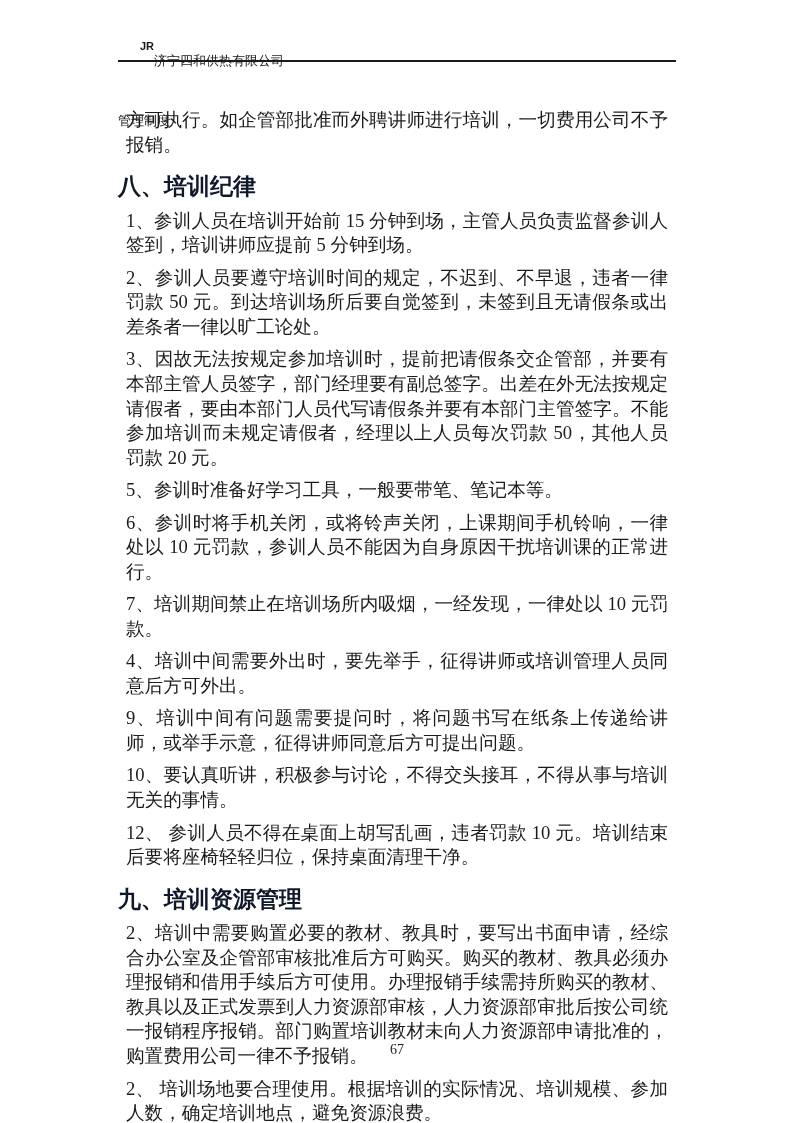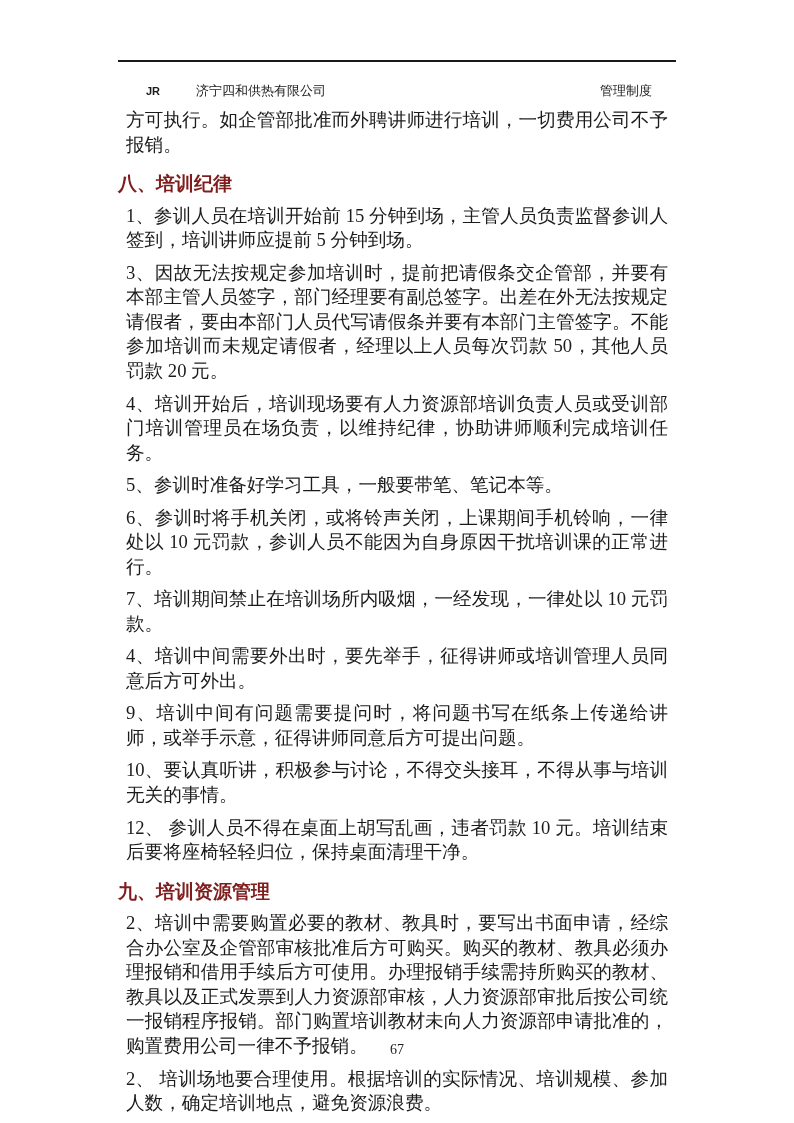--- a/index.html
+++ b/index.html
@@ -13,25 +13,26 @@
     height: 1123px;
     margin: 0 auto;
     background: #ffffff;
     overflow: hidden;
     font-family: "Liberation Serif", "DejaVu Serif", serif;
     color: #1b1b1b;
   }
   .header {
     position: absolute;
     top: 40px;
-    left: 124px;
+    left: 118px;
     width: 558px;
     display: flex;
     align-items: baseline;
     justify-content: space-between;
+    flex-direction: column;
   }
   .header-left {
     font-family: "Liberation Sans", "DejaVu Sans", sans-serif;
     font-size: 11px;
     font-weight: bold;
     flex: 0 0 auto;
     padding-left: 22px;
   }
   .header-center {
     font-size: 13px;
@@ -60,26 +61,26 @@
     width: 558px;
     font-size: 18.6px;
     line-height: 1.32;
     text-align: justify;
   }
   .content p {
     margin: 8px;
   }
   .sec-heading {
     font-family: "Liberation Sans", "DejaVu Sans", sans-serif;
-    font-size: 19px;
+    font-size: 23px;
     font-weight: bold;
     margin: 15px 0 2px 0;
     line-height: 1.25;
     text-align: left;
-    color: #7f1d1d;
+    color: #0f172a;
   }
   .footer {
     position: absolute;
     top: 1042px;
     left: 0;
     width: 100%;
     text-align: center;
     font-size: 14px;
     color: #222222;
   }
@@ -93,22 +94,22 @@
     <span class="header-left">JR</span>
     <span class="header-center">济宁四和供热有限公司</span>
     <span class="header-right">管理制度</span>
   </div>
   <div class="header-rule"></div>
 
   <div class="content">
     <p>方可执行。如企管部批准而外聘讲师进行培训，一切费用公司不予报销。</p>
     <h2 class="sec-heading">八、培训纪律</h2>
     <p>1、参训人员在培训开始前 15 分钟到场，主管人员负责监督参训人签到，培训讲师应提前 5 分钟到场。</p>
+    <p>2、参训人员要遵守培训时间的规定，不迟到、不早退，违者一律罚款 50 元。到达培训场所后要自觉签到，未签到且无请假条或出差条者一律以旷工论处。</p>
     <p>3、因故无法按规定参加培训时，提前把请假条交企管部，并要有本部主管人员签字，部门经理要有副总签字。出差在外无法按规定请假者，要由本部门人员代写请假条并要有本部门主管签字。不能参加培训而未规定请假者，经理以上人员每次罚款 50，其他人员罚款 20 元。</p>
-    <p>4、培训开始后，培训现场要有人力资源部培训负责人员或受训部门培训管理员在场负责，以维持纪律，协助讲师顺利完成培训任务。</p>
     <p>5、参训时准备好学习工具，一般要带笔、笔记本等。</p>
     <p>6、参训时将手机关闭，或将铃声关闭，上课期间手机铃响，一律处以 10 元罚款，参训人员不能因为自身原因干扰培训课的正常进行。</p>
     <p>7、培训期间禁止在培训场所内吸烟，一经发现，一律处以 10 元罚款。</p>
     <p>4、培训中间需要外出时，要先举手，征得讲师或培训管理人员同意后方可外出。</p>
     <p>9、培训中间有问题需要提问时，将问题书写在纸条上传递给讲师，或举手示意，征得讲师同意后方可提出问题。</p>
     <p>10、要认真听讲，积极参与讨论，不得交头接耳，不得从事与培训无关的事情。</p>
     <p>12、 参训人员不得在桌面上胡写乱画，违者罚款 10 元。培训结束后要将座椅轻轻归位，保持桌面清理干净。</p>
     <h2 class="sec-heading">九、培训资源管理</h2>
     <p>2、培训中需要购置必要的教材、教具时，要写出书面申请，经综合办公室及企管部审核批准后方可购买。购买的教材、教具必须办理报销和借用手续后方可使用。办理报销手续需持所购买的教材、教具以及正式发票到人力资源部审核，人力资源部审批后按公司统一报销程序报销。部门购置培训教材未向人力资源部申请批准的，购置费用公司一律不予报销。</p>
     <p>2、 培训场地要合理使用。根据培训的实际情况、培训规模、参加人数，确定培训地点，避免资源浪费。</p>

